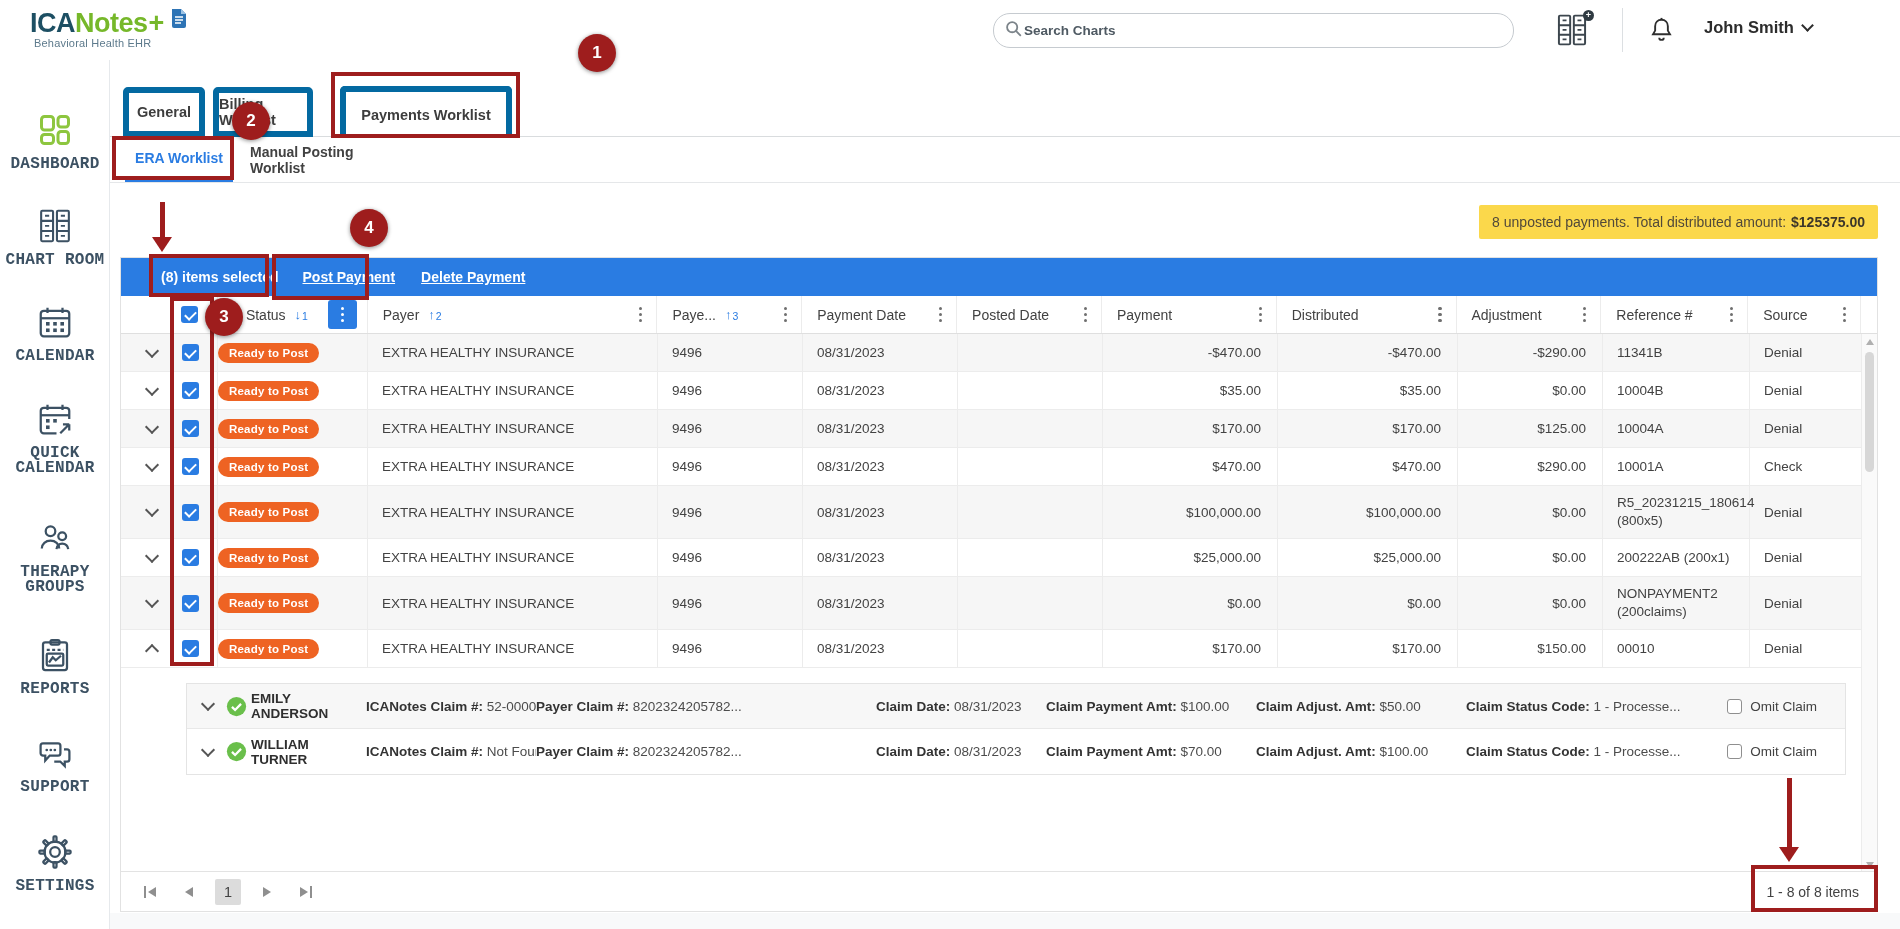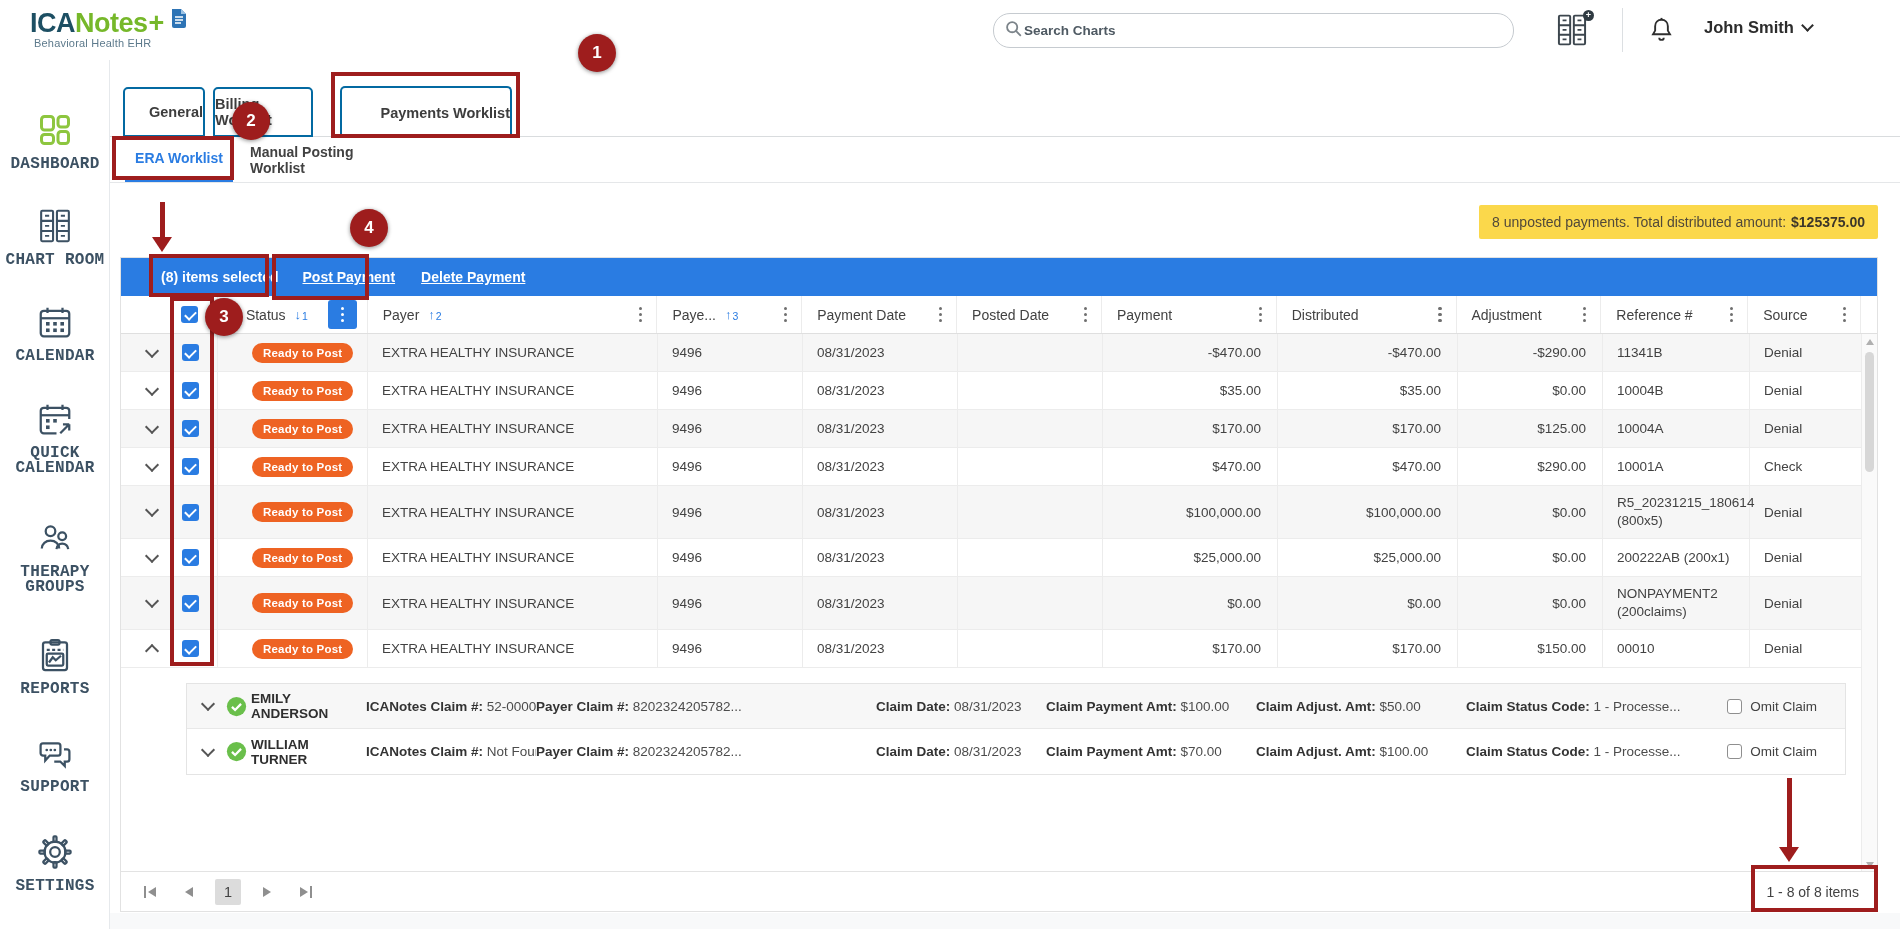--- a/index.html
+++ b/index.html
@@ -30,22 +30,22 @@
   .user { position:absolute; left:1704px; top:18px; display:flex; align-items:center; gap:9px;
           font-size:16.5px; font-weight:bold; color:#2c2c2c; cursor:pointer; }
   .user-chev { width:9px; height:9px; border-right:2px solid #2c2c2c; border-bottom:2px solid #2c2c2c;
                transform:rotate(45deg); margin-top:-4px; }
   
   .sidebar { position:absolute; left:0; top:60px; width:110px; height:869px; background:#fff; border-right:1px solid #e6e9ec; z-index:4; }
   .sb-item { position:absolute; left:0; width:110px; text-align:center; cursor:pointer; }
   .sb-item .lbl { display:block; font-size:16px; font-weight:bold; color:#3c5163; letter-spacing:0.3px; line-height:15px; margin-top:5px;font-family:Liberation Mono, monospace; }
   
   .tabline { position:absolute; left:110px; top:136px; width:1790px; height:1px; background:#d9dcde; z-index:1; }
-  .tab { position:absolute; top:87px; height:50px; background:#fff; border:2px solid #0369a1; border-radius:5px 5px 0 0;
-         display:flex; align-items:center; justify-content:flex-end; font-size:14.5px; font-weight:bold; color:#3d3d3d; cursor:pointer; z-index:2; }
+  .tab { position:absolute; top:87px; height:50px; background:#fff; border:6px solid #0369a1; border-radius:5px 5px 0 0;
+         display:flex; align-items:center; justify-content:center; font-size:14.5px; font-weight:bold; color:#3d3d3d; cursor:pointer; z-index:2; }
   .tab-general { left:123px; width:82px; }
   .tab-billing { left:213px; width:100px; }
   .tab-payments { left:340px; top:86px; width:172px; height:52px; border-bottom:none; z-index:3; }
   .subtabs { position:absolute; left:110px; top:137px; width:1790px; height:46px; background:#fff; border-bottom:1px solid #e5e7e9; z-index:2; }
   .subtab { position:absolute; top:0; height:45px; display:flex; align-items:center; justify-content:center;
             font-size:14px; font-weight:bold; cursor:pointer; }
   .subtab-era { left:15px; width:108px; color:#2a7ce2; border-bottom:3px solid #2a7ce2; }
   .subtab-manual { left:140px; width:150px; color:#424242; }
   
   .banner { position:absolute; right:22px; top:205px; height:34px; background:#fbd84b; border-radius:2px;
@@ -78,21 +78,21 @@
   .hcell.c-chk { border-right:1px solid #ececec; }
   
   .grow { display:flex; min-height:38px; background:#fff; border-bottom:1px solid #ececec; align-items:stretch; width:1742px; }
   .grow.alt { background:#f6f6f6; }
   .cell { display:flex; align-items:center; padding-left:14px; font-size:13.5px; color:#424242; border-right:1px solid #ececec; }
   .cell.c-exp { border-right:none; padding-left:0; justify-content:flex-end; padding-right:6px; }
   .cell.c-chk { padding-left:0; justify-content:center; }
   .cell.num { justify-content:flex-end; padding-right:16px; padding-left:4px; }
   .cell.c-ref { line-height:18px; padding-top:8px; padding-bottom:8px; }
   .cell.c-status { padding-left:0; }
-  .badge { margin-left:34px; background:#ee6323; color:#fff; font-size:11.5px; font-weight:bold;
+  .badge { background:#ee6323; color:#fff; font-size:11.5px; font-weight:bold;
            padding:4px 11px; border-radius:12px; letter-spacing:0.2px; white-space:nowrap; }
   .chev { width:10px; height:10px; border-right:2px solid #555; border-bottom:2px solid #555;
           transform:rotate(45deg); margin-top:-4px; cursor:pointer; display:inline-block; flex:none; }
   .chev.up { transform:rotate(-135deg); margin-top:5px; }
   .cbx { width:17px; height:17px; background:#2a7ce2; border-radius:3px; position:relative; cursor:pointer; display:inline-block; flex:none; }
   .cbx::after { content:""; position:absolute; left:5.5px; top:2.5px; width:5px; height:9px;
                 border-right:2px solid #fff; border-bottom:2px solid #fff; transform:rotate(45deg); }
   
   .detail { background:#fff; padding:15px 0 0 65px; }
   .claims { width:1660px; border:1px solid #e4e4e4; }

